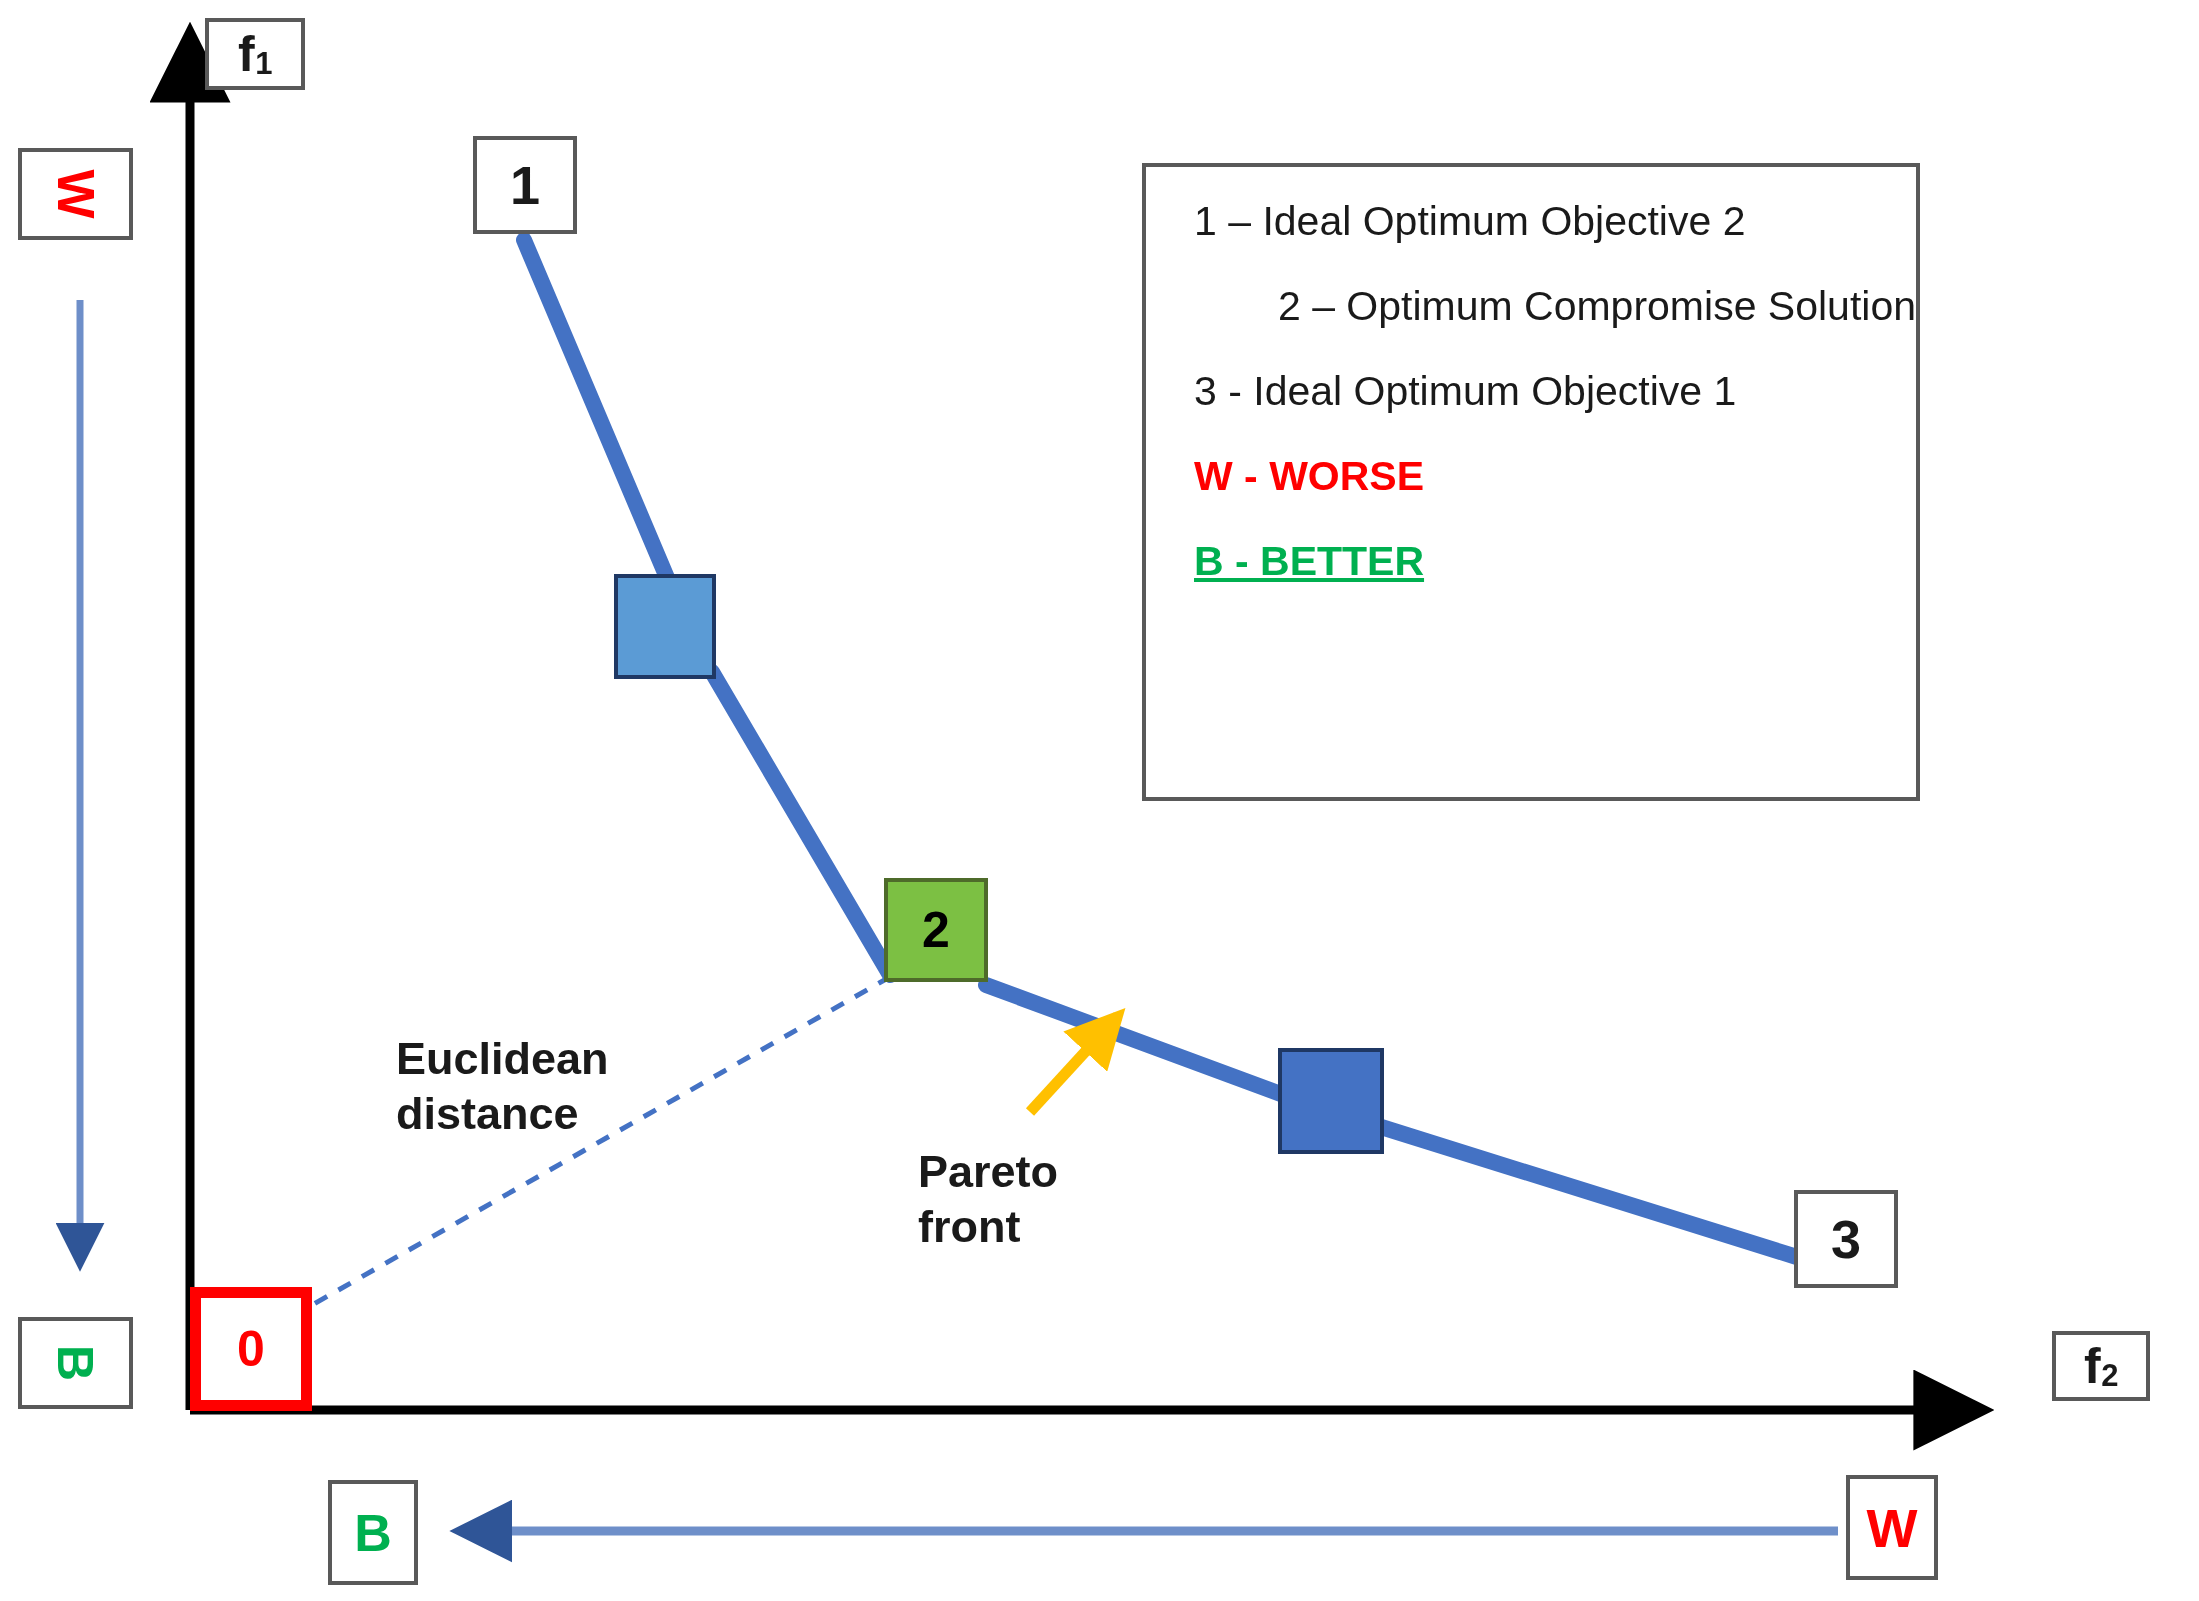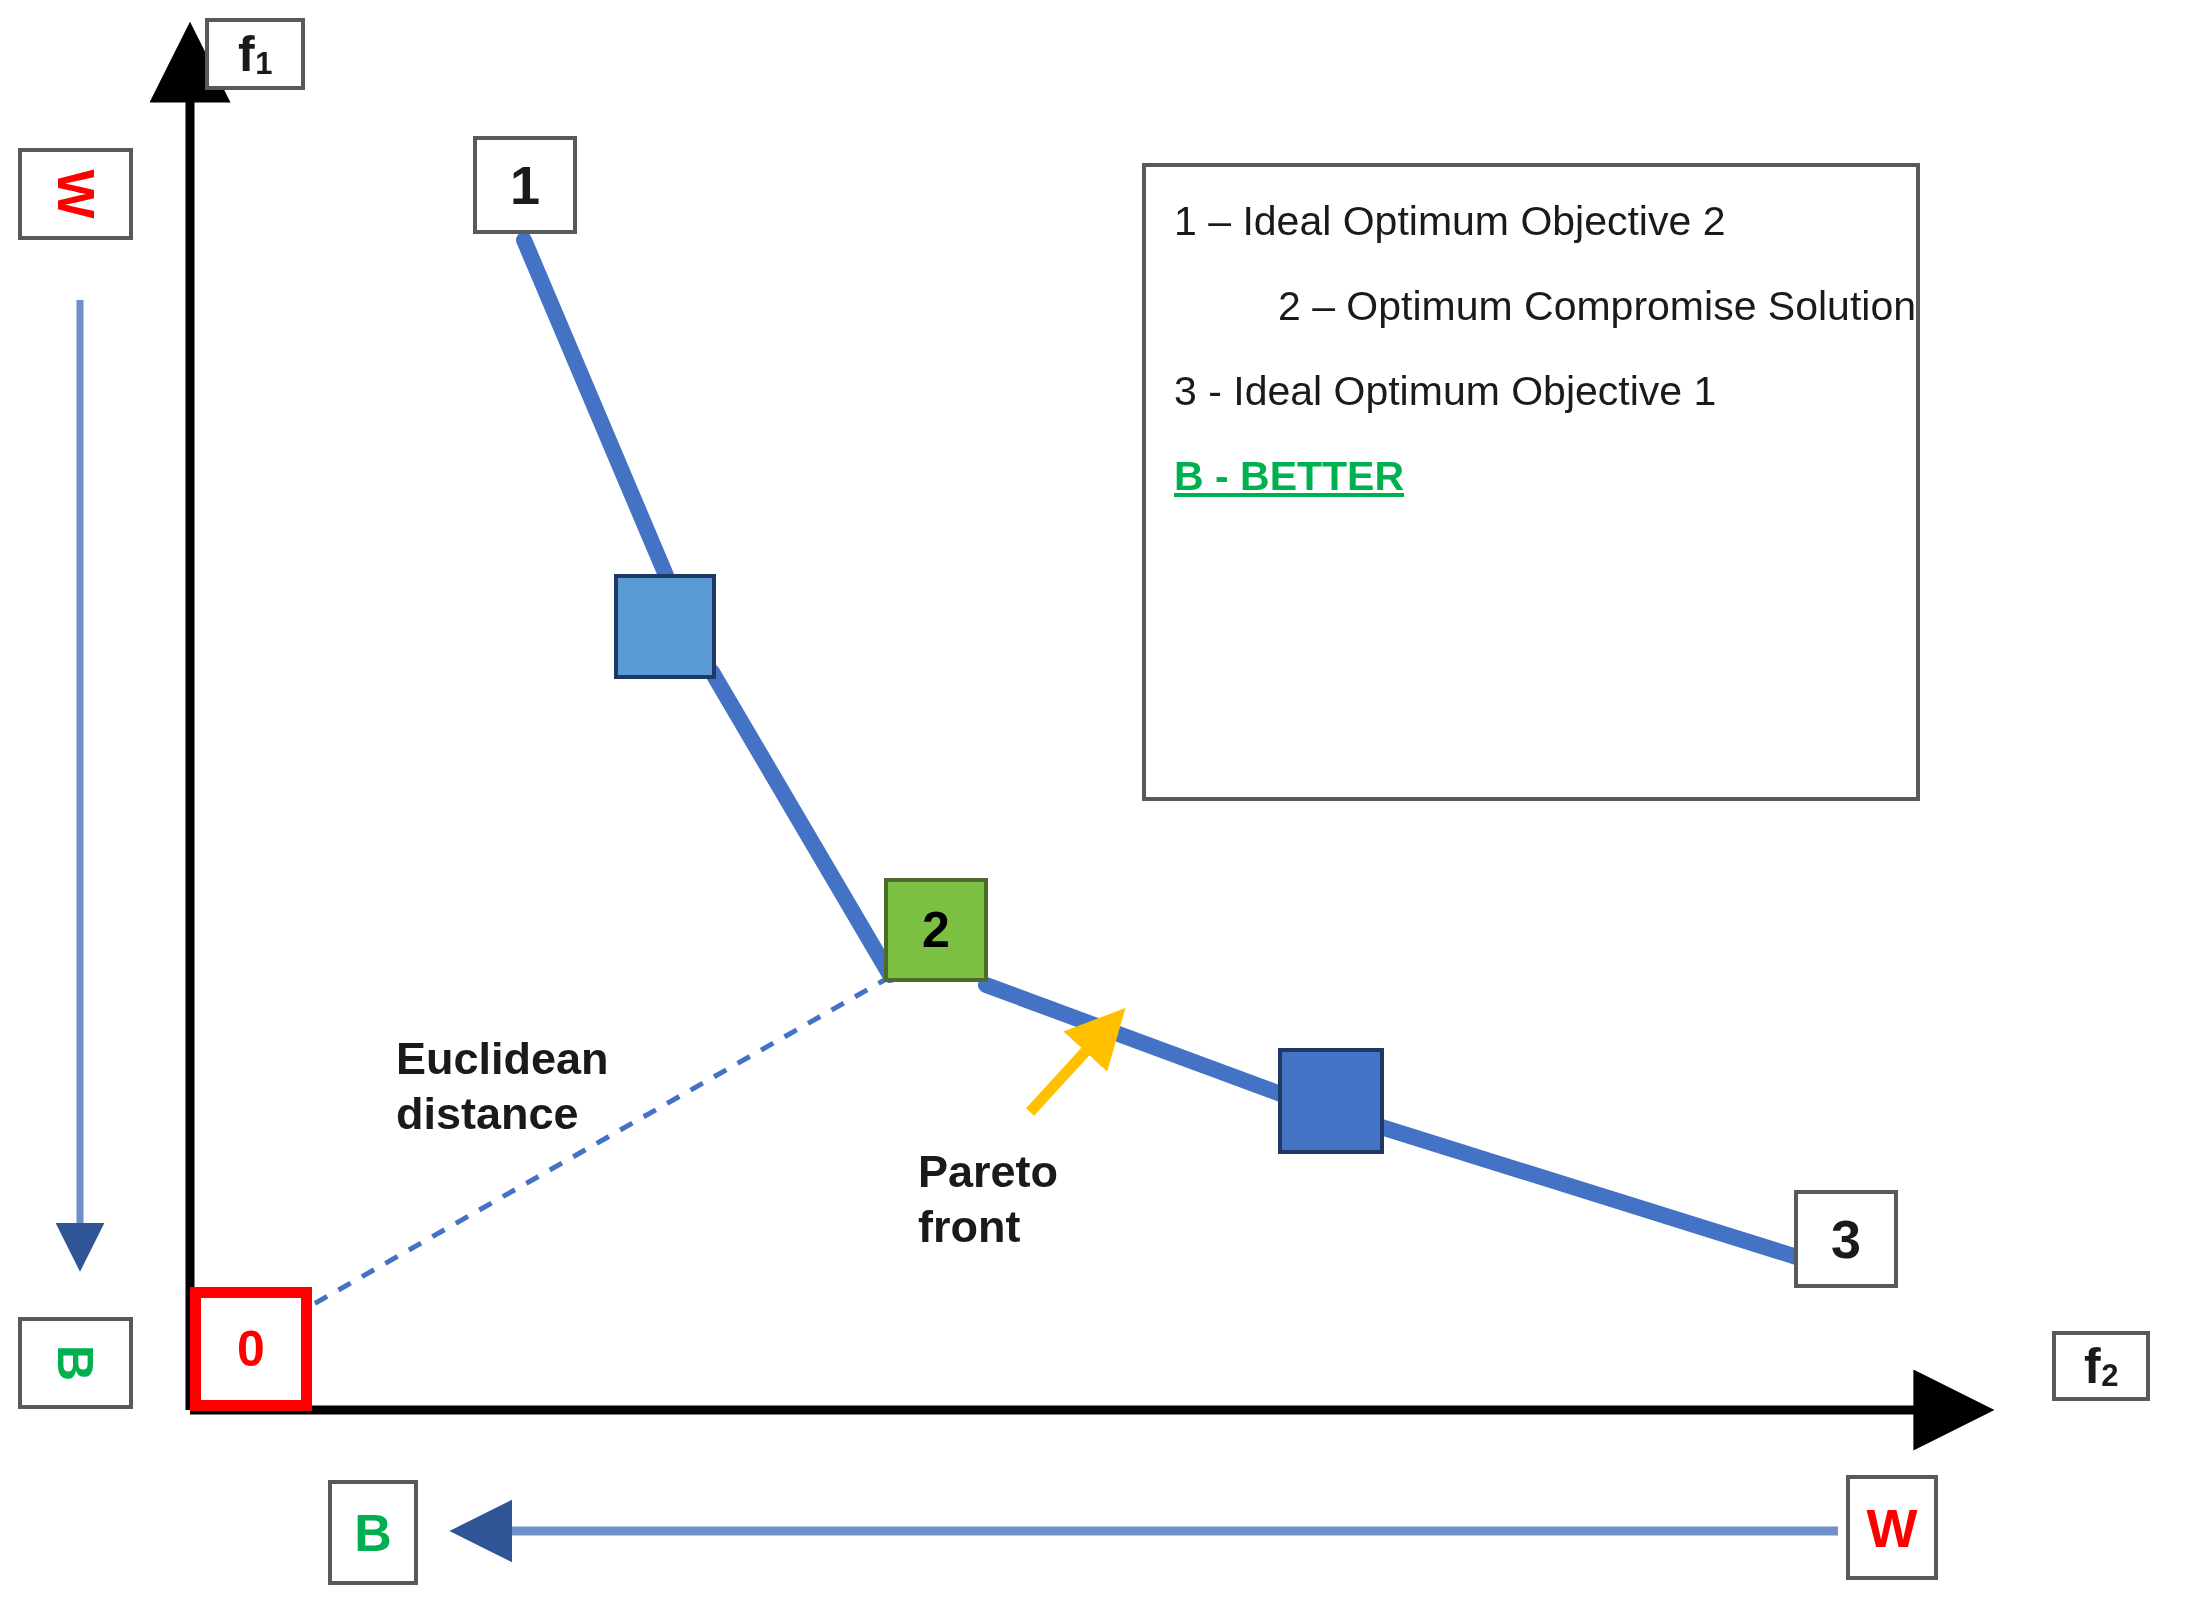--- a/index.html
+++ b/index.html
@@ -149,21 +149,21 @@
   
   #legend {
     position: absolute;
     left: 1142px;
     top: 163px;
     width: 778px;
     height: 638px;
     box-sizing: border-box;
     border: 4px solid #595959;
     background: #ffffff;
-    padding: 34px 0 0 28px;
+    padding: 34px 0 0 48px;
   }
   #legend .legend-row {
     font-size: 41px;
     line-height: 1;
     margin-bottom: 44px;
     color: #1a1a1a;
     white-space: pre;
   }
   #legend .legend-row.strong { font-weight: bold; }
 </style>
@@ -254,17 +254,18 @@
 distance</div>
 
   <div class="annot" id="pareto-label">Pareto
 front</div>
 
   <div id="legend">
     <div id="legend-rows">
         <div class="legend-row" style="color: rgb(26, 26, 26);">1 – Ideal Optimum Objective 2</div>
         <div class="legend-row" style="color: rgb(26, 26, 26); text-align: right;">2 – Optimum Compromise Solution</div>
         <div class="legend-row" style="color: rgb(26, 26, 26);">3 - Ideal Optimum Objective 1</div>
+        <div class="legend-row strong" style="color: rgb(255, 0, 0);">W - WORSE</div>
         <div class="legend-row strong" style="color: rgb(0, 176, 80); text-decoration: underline;">B - BETTER</div>
       </div>
   </div>
 
 </div>
 
 </body></html>

